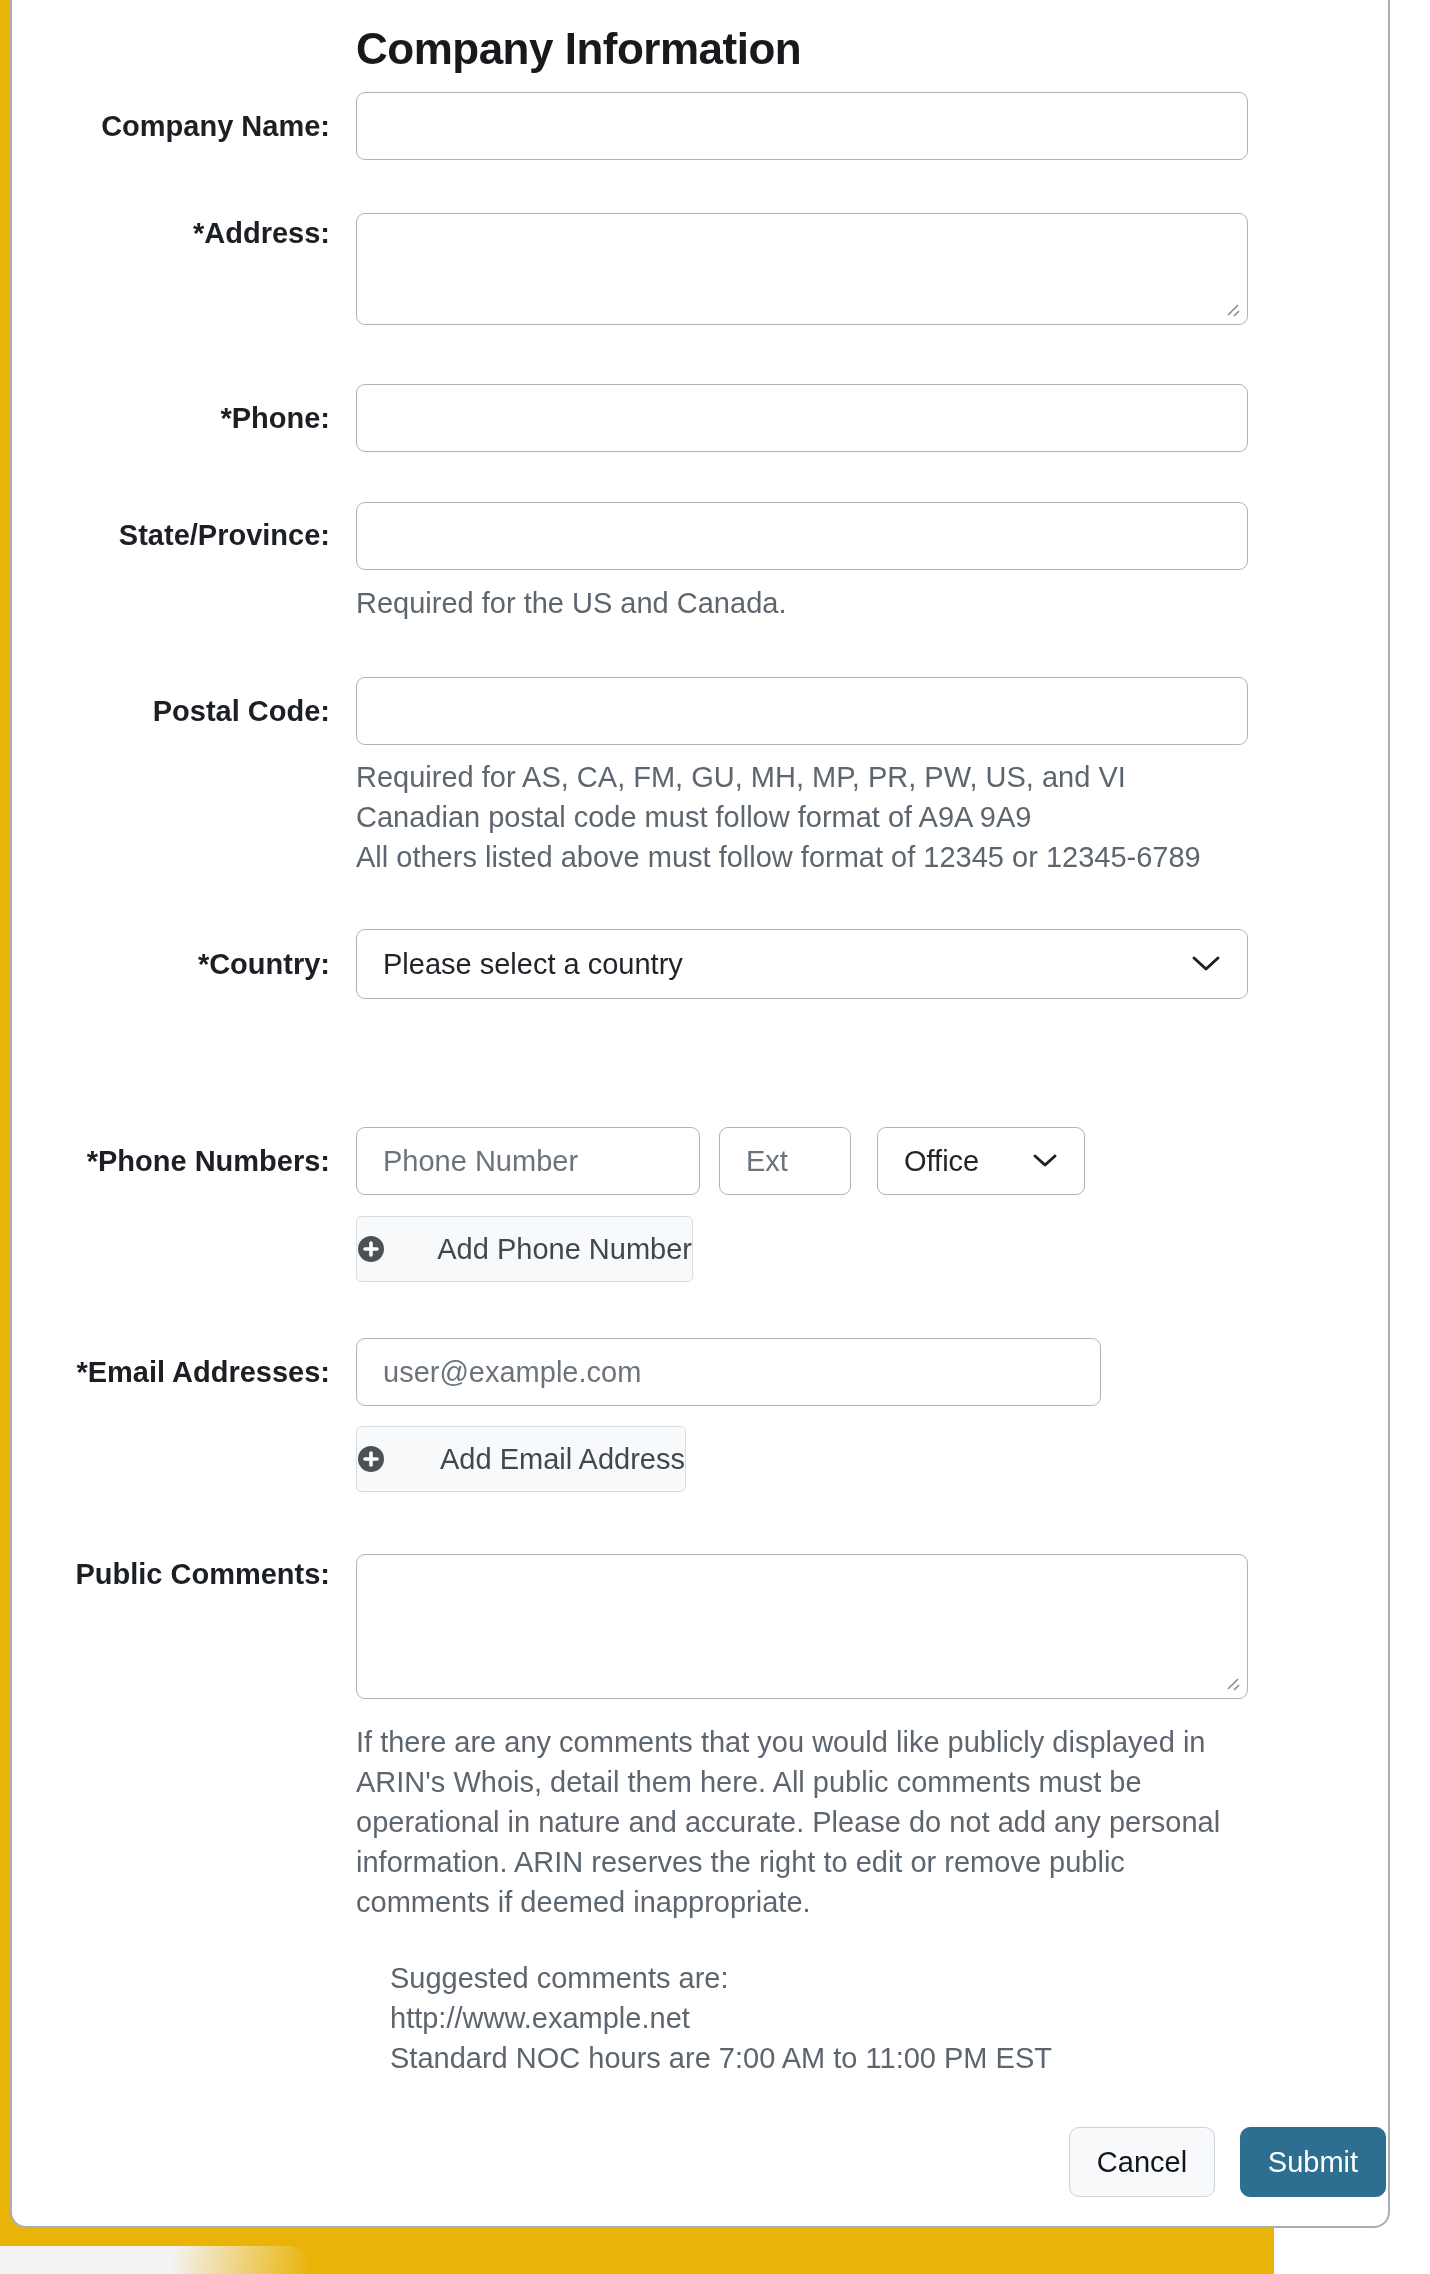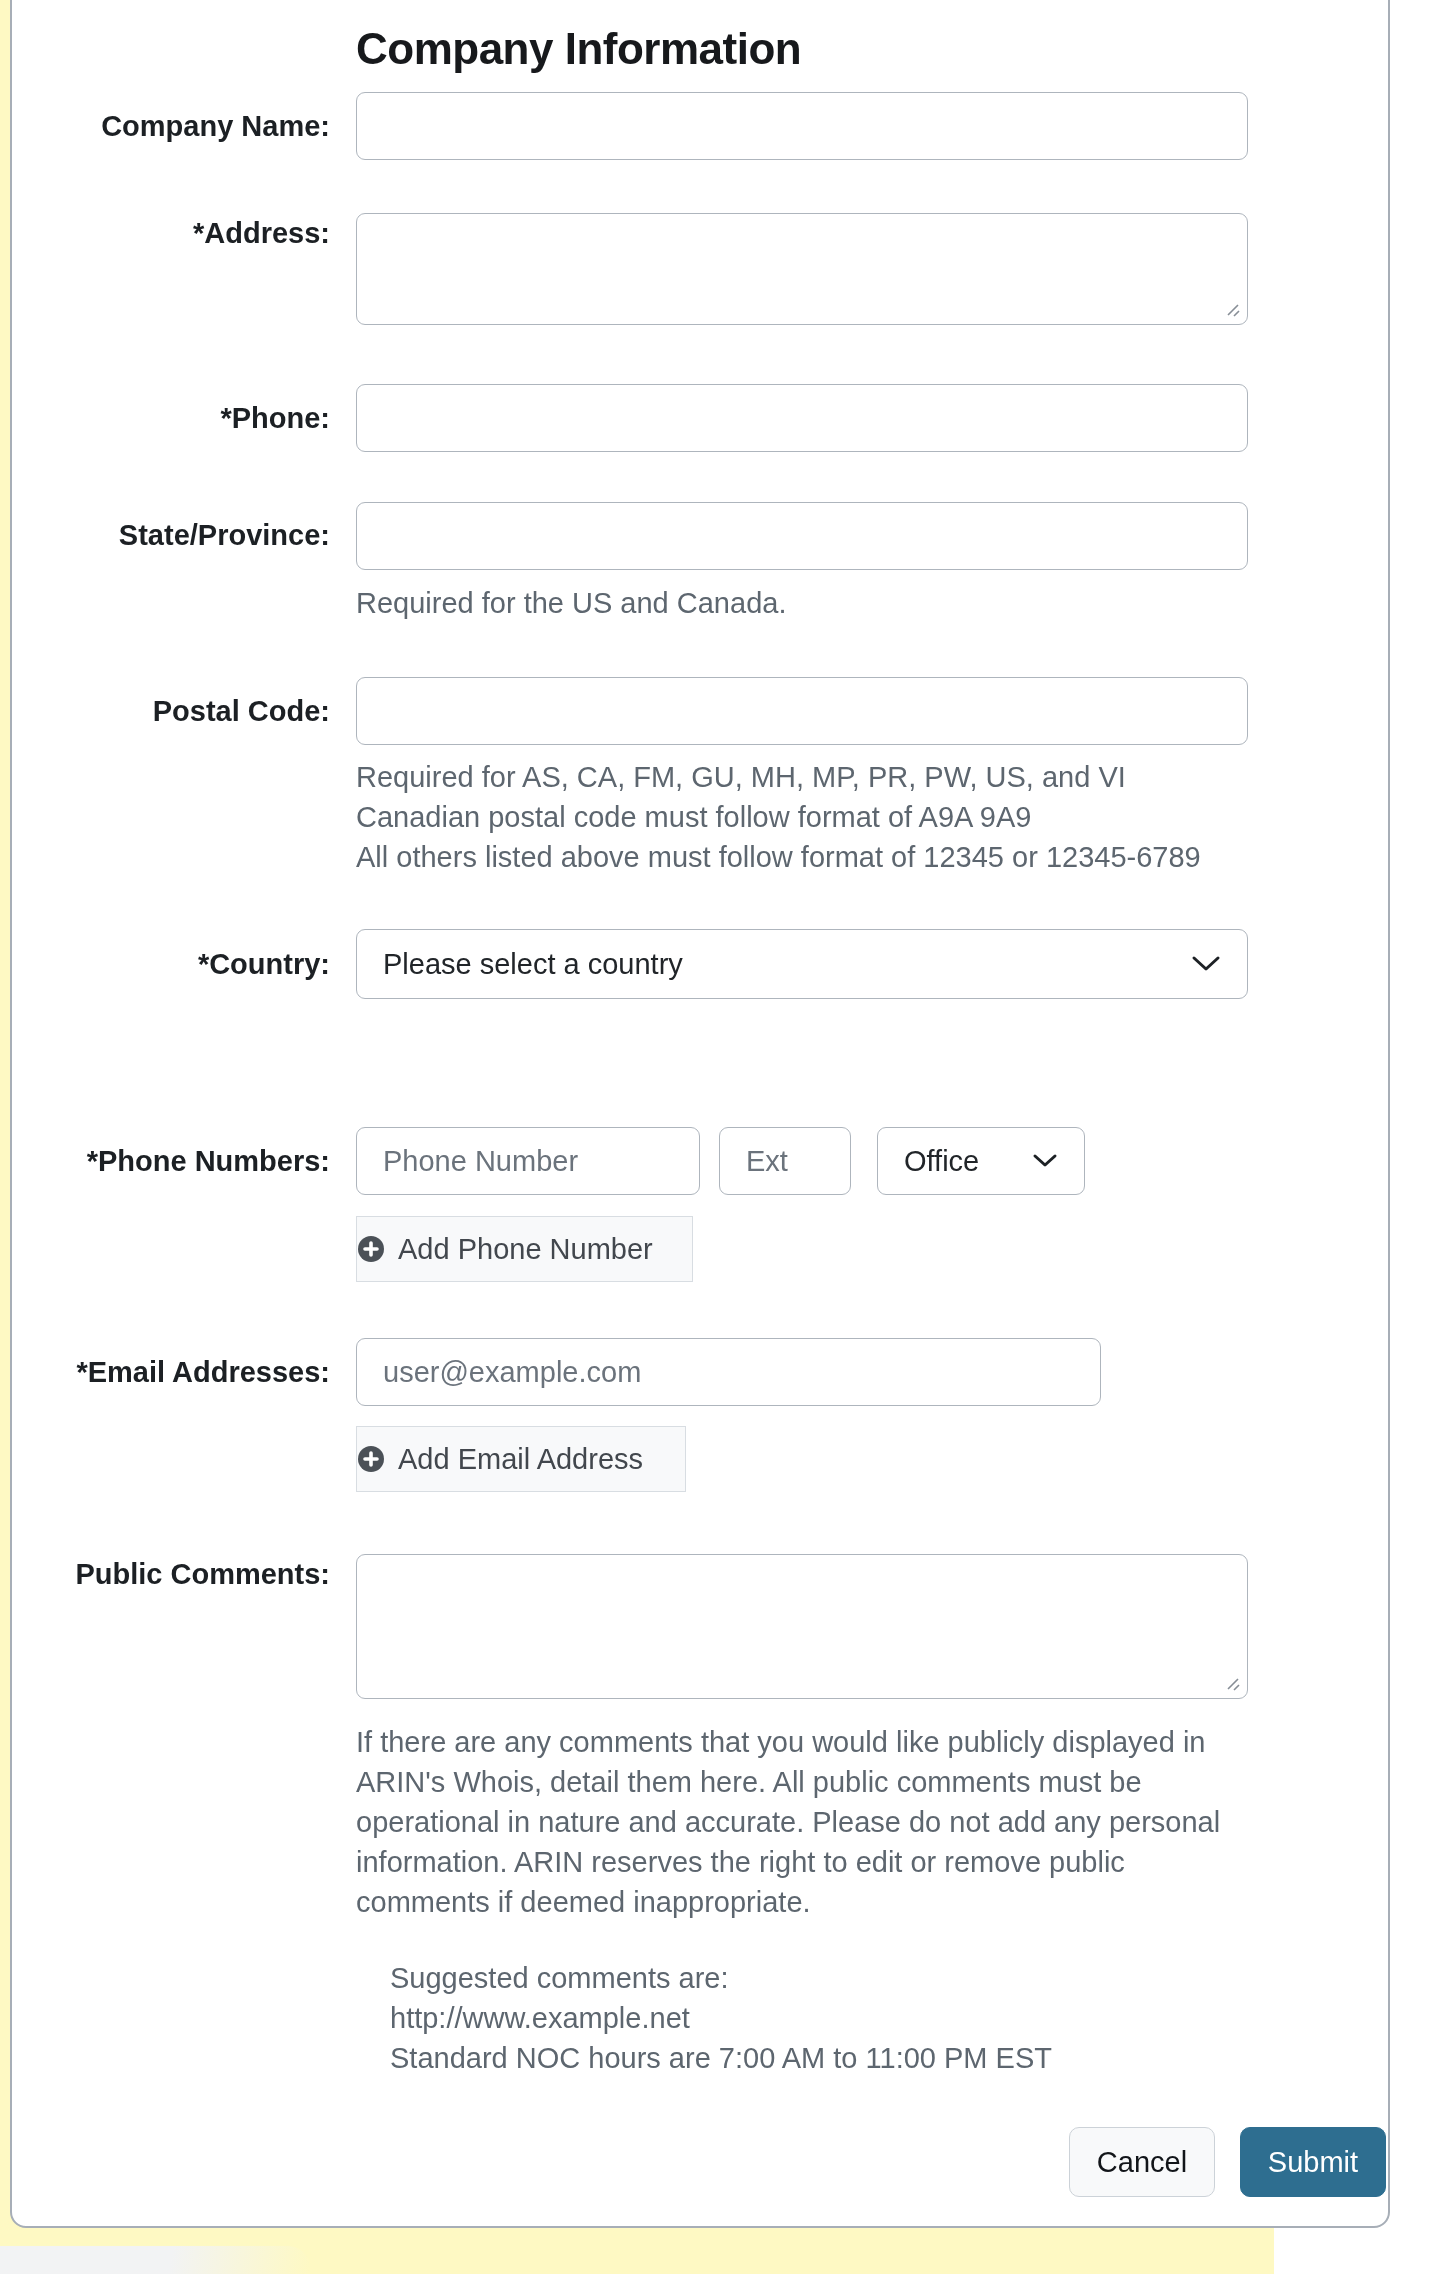--- a/index.html
+++ b/index.html
@@ -1,18 +1,18 @@
 <!DOCTYPE html>
 <html><head>
 <meta charset="utf-8">
 <style>
   * { margin: 0; padding: 0; box-sizing: border-box; }
   html, body { width: 1430px; height: 2274px; background: #ffffff; }
   body { font-family: "Liberation Sans", sans-serif; color: #1a1e22; overflow: hidden; }
-  .page { position: relative; width: 1274px; height: 2274px; background: #fef9c3; }
+  .page { position: relative; width: 1274px; height: 2274px; background: #eab308; }
 
   .card {
     position: absolute; left: 10px; top: -26px; width: 1380px; height: 2254px;
     background: #ffffff; border: 2px solid #a7aeb7; border-radius: 16px;
   }
 
   .section-title {
     position: absolute; left: 356px;
     font-size: 44px; font-weight: 700; letter-spacing: -0.5px; color: #17191c;
   }
@@ -46,22 +46,22 @@
   .select-box { display: flex; align-items: center; height: 70px; padding: 0 26px; cursor: default; }
   .select-box .chev { margin-left: auto; }
 
   .help-text {
     position: absolute; left: 356px; font-size: 29px; line-height: 40px;
     color: #5d666f; white-space: pre-line;
   }
 
   .add-btn {
     position: absolute; left: 356px; height: 66px;
-    background: #f8f9fa; border: 1.5px solid #d8dde2; border-radius: 0;
-    display: flex; align-items: center; justify-content: flex-start; gap: 13px;
+    background: #f8f9fa; border: 1.5px solid #d8dde2; border-radius: 5px;
+    display: flex; align-items: center; justify-content: space-between; gap: 13px;
     font-size: 29px; color: #42474d; cursor: pointer;
     font-family: "Liberation Sans", sans-serif;
   }
 
   .action-btn {
     position: absolute; top: 2127px; width: 146px; height: 70px;
     border-radius: 10px; font-size: 29px; cursor: pointer;
     display: flex; align-items: center; justify-content: center;
     font-family: "Liberation Sans", sans-serif;
     margin-left: 27px;

